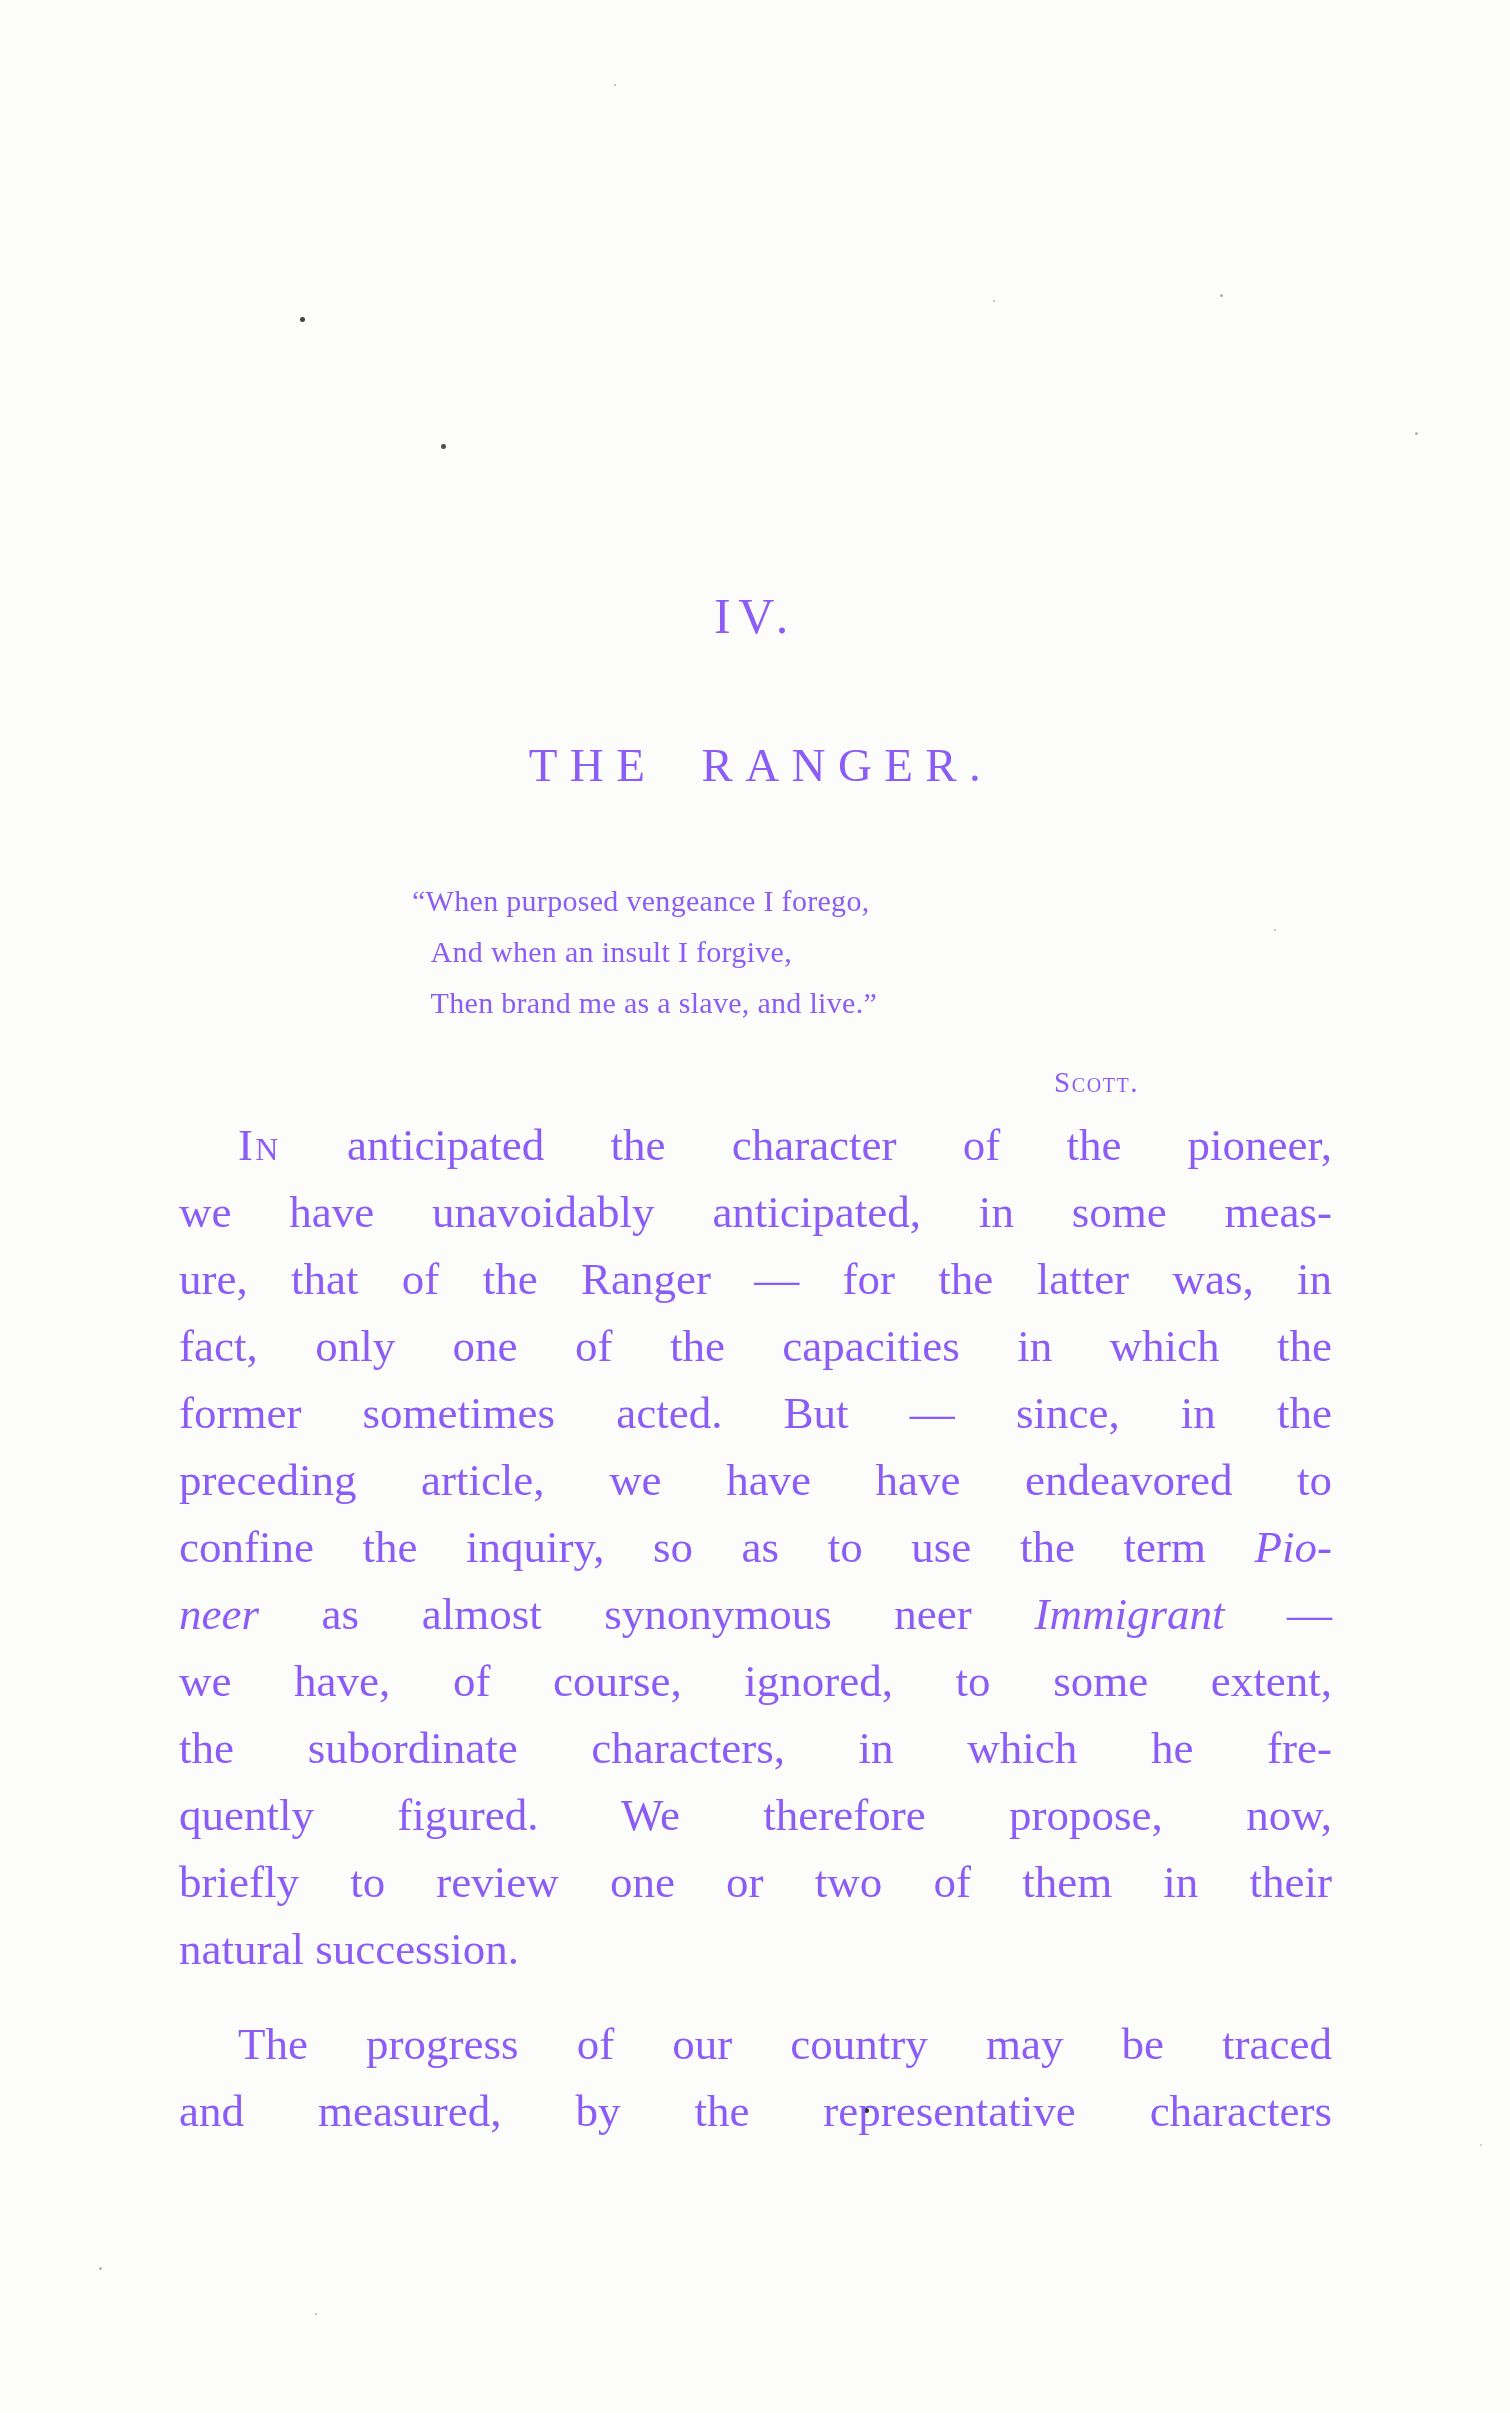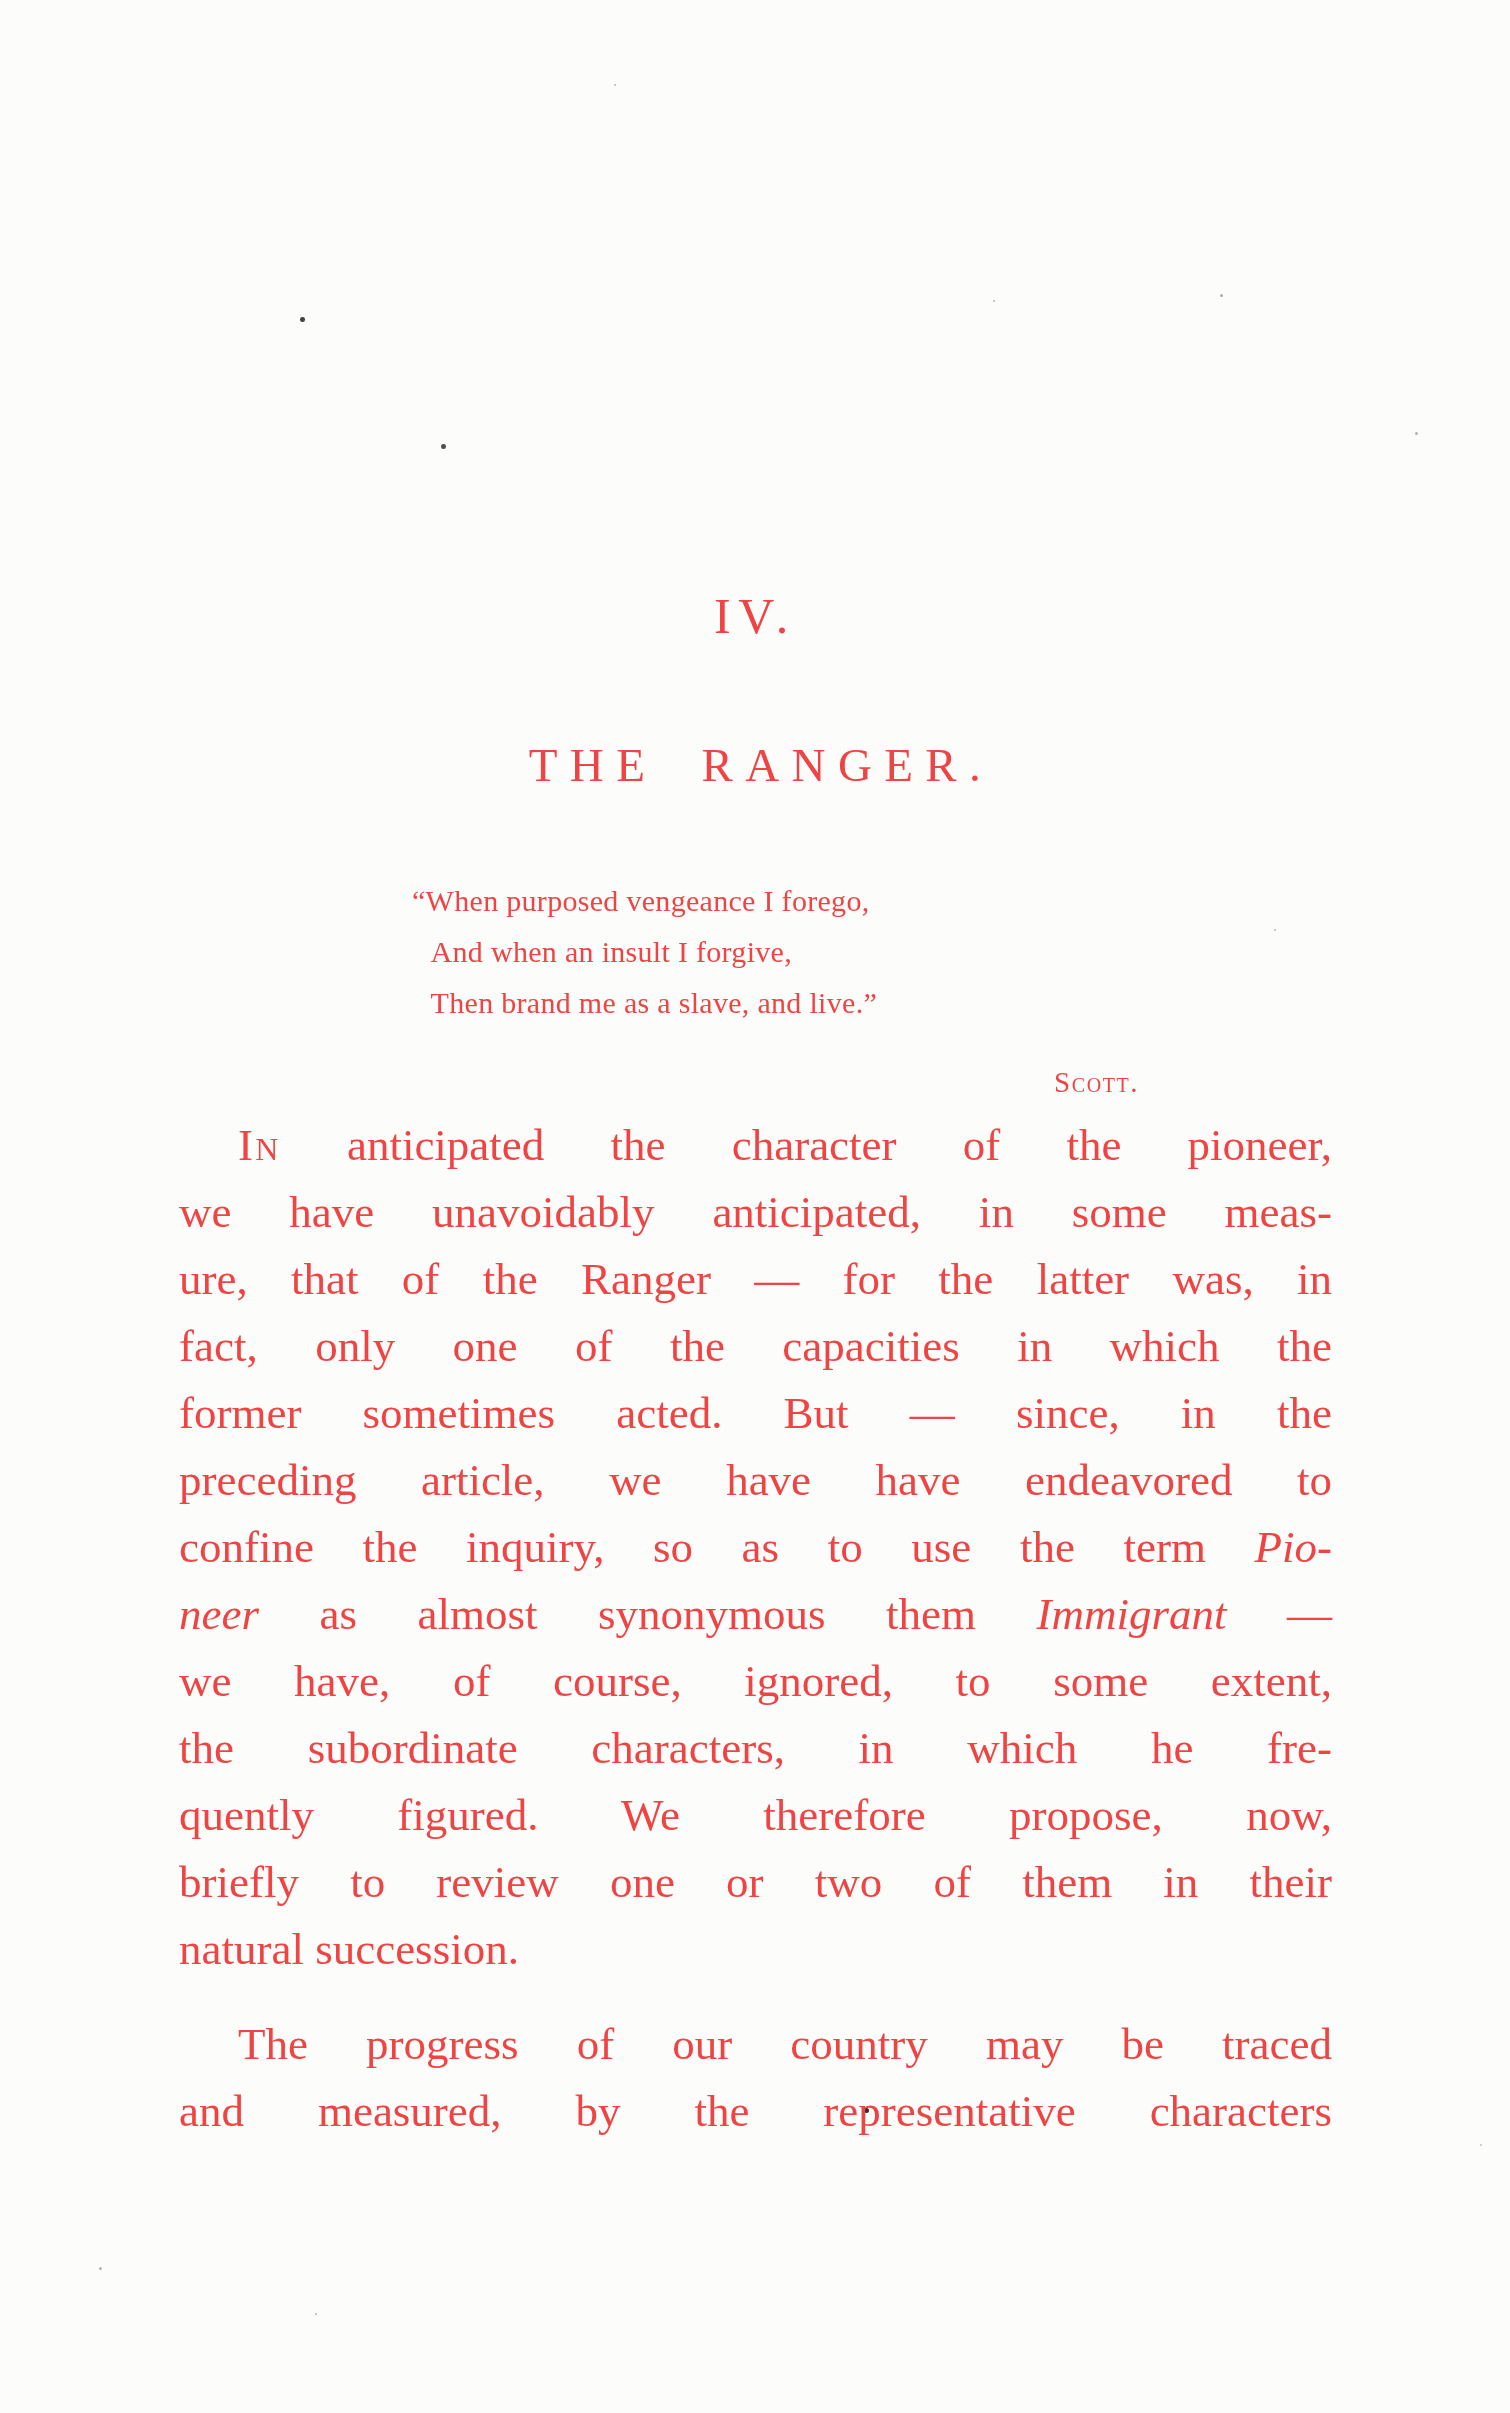--- a/index.html
+++ b/index.html
@@ -2,21 +2,21 @@
 <html style="font-size:12.4px"><head>
 <meta charset="utf-8">
 <style>
   * { margin: 0; padding: 0; box-sizing: border-box; }
   html, body { background: #ffffff; }
   .page {
     position: relative;
     width: 1510px;
     height: 2413px;
     background: #fcfcfa;
-    color: #ef4444;
+    color: #8b5cf6;
     font-family: "Liberation Serif", "DejaVu Serif", serif;
     overflow: hidden;
   }
   .chapter-number {
     position: absolute;
     top: 587px; left: 0; width: 100%;
     text-align: center;
     font-size: 50px;
     font-weight: 400;
     letter-spacing: 7.8px;
@@ -94,21 +94,21 @@
 
   <section class="body-text">
     <div class="para">
       <div class="line first-line"><span class="smallcaps lead">In</span><span> anticipated the character of the pioneer,</span></div>
       <div class="line">we have unavoidably anticipated, in some meas-</div>
       <div class="line">ure, that of the Ranger — for the latter was, in</div>
       <div class="line">fact, only one of the capacities in which the</div>
       <div class="line">former sometimes acted.  But — since, in the</div>
       <div class="line">preceding article, we have have endeavored to</div>
       <div class="line"><span>confine the inquiry, so as to use the term </span><em>Pio-</em></div>
-      <div class="line"><em>neer</em><span> as almost synonymous them </span><em>Immigrant</em><span> —</span></div>
+      <div class="line"><em>neer</em><span> as almost synonymous neer </span><em>Immigrant</em><span> —</span></div>
       <div class="line">we have, of course, ignored, to some extent,</div>
       <div class="line">the subordinate characters, in which he fre-</div>
       <div class="line">quently figured.  We therefore propose, now,</div>
       <div class="line">briefly to review one or two of them in their</div>
       <div class="line last-line">natural succession.</div>
     </div>
 
     <div class="para">
       <div class="line first-line">The progress of our country may be traced</div>
       <div class="line">and measured, by the representative characters</div>

